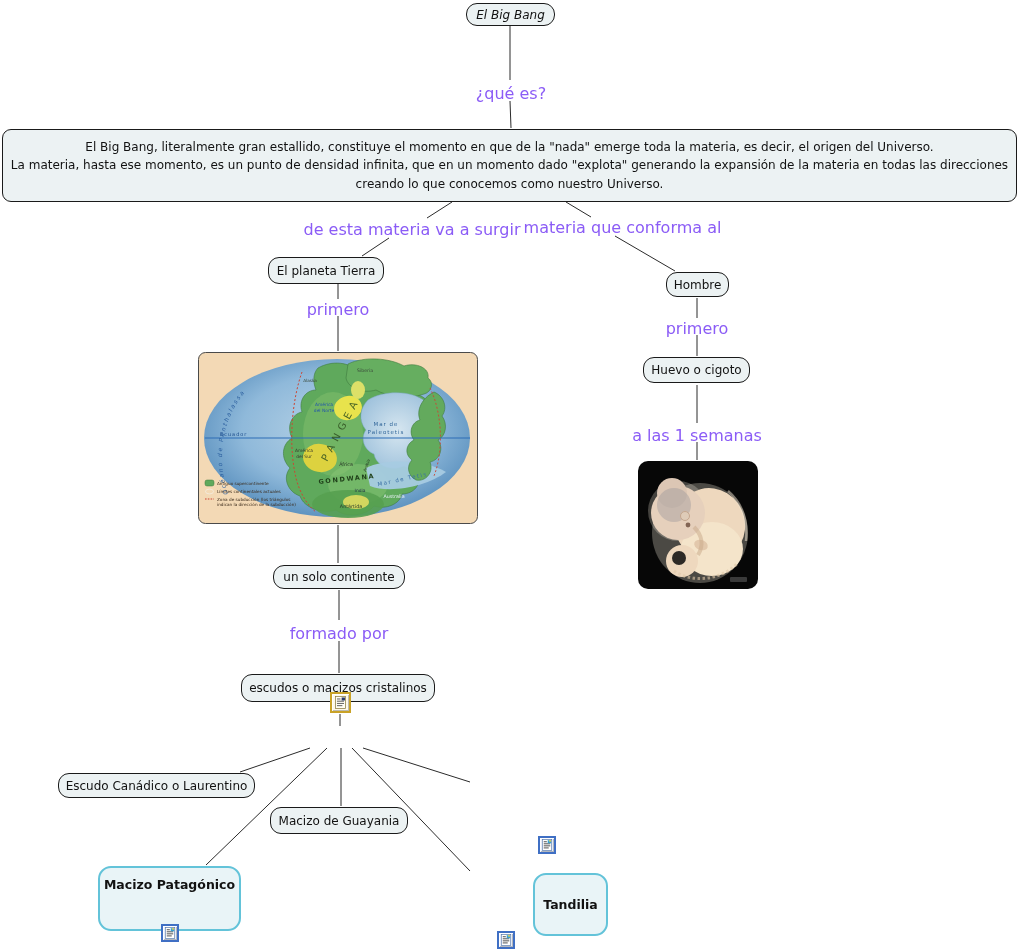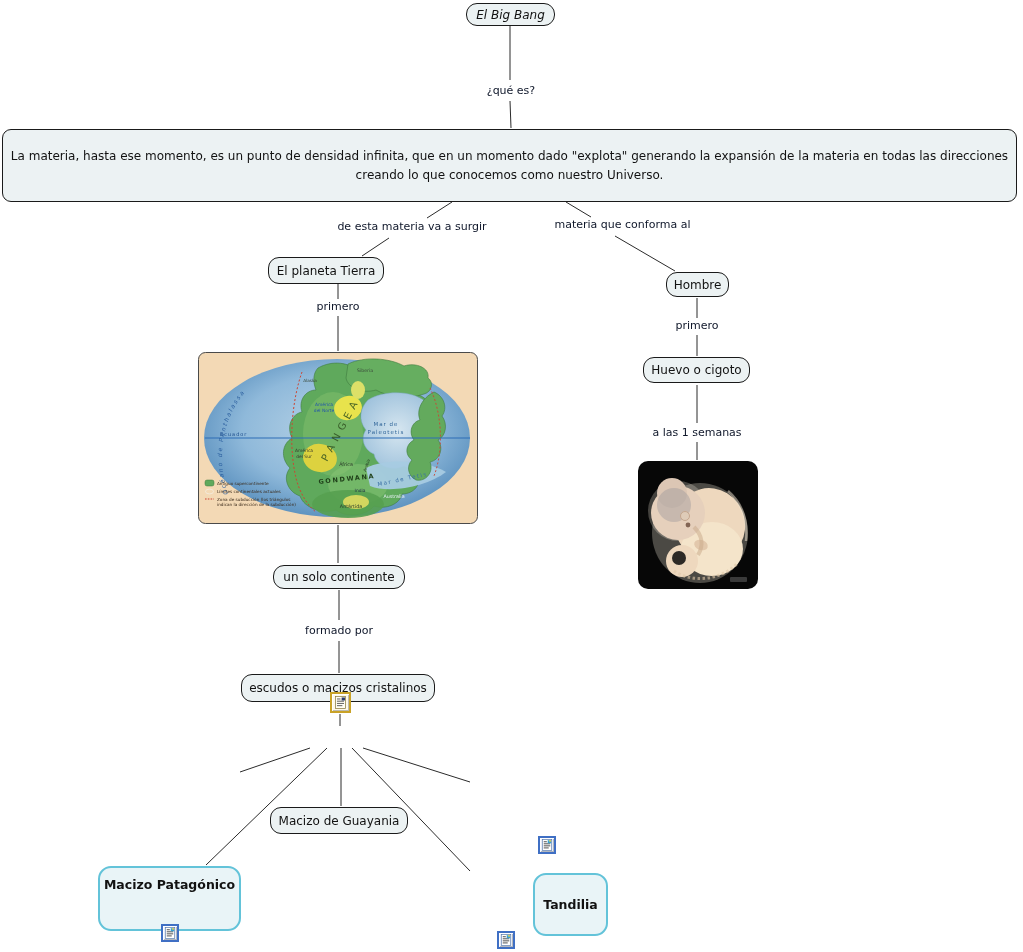--- a/index.html
+++ b/index.html
@@ -21,21 +21,21 @@
   }
   .node.hl-top{align-items:flex-start;padding-top:9px;}
   .desc{
     position:absolute;left:2px;top:129px;width:1015px;height:73px;box-sizing:border-box;
     background:#ecf2f3;border:1px solid #1a1a1a;border-radius:9px;
     display:flex;flex-direction:column;align-items:center;justify-content:center;
     font-size:12px;line-height:1.55;z-index:2;
   }
   .desc div{white-space:nowrap;}
   .lbl{
-    position:absolute;font-size:11px;color:#0f172a;white-space:nowrap;
+    position:absolute;font-size:16px;color:#8b5cf6;white-space:nowrap;
     transform:translateX(-50%);z-index:2;
   }
   .img-node{position:absolute;z-index:2;line-height:0;}
   .res-icon{
     position:absolute;z-index:3;box-sizing:border-box;
     display:flex;align-items:center;justify-content:center;
     background:#fdf8ea;
     box-shadow:inset 1px 1px 0 rgba(255,255,255,.9), inset -1px -1px 0 rgba(0,0,0,.25);
   }
   .res-icon.gold{width:21px;height:21px;border:2px solid #c9a227;}
@@ -68,34 +68,36 @@
       <line x1="697" y1="298" x2="697" y2="318"></line>
       <line x1="697" y1="335" x2="697" y2="356"></line>
       <line x1="697" y1="385" x2="697" y2="423"></line>
       <line x1="697" y1="442" x2="697" y2="460"></line>
     </g>
   </svg>
 
   <div class="node" style="left:466px;top:3px;width:89px;height:23px;font-style:italic;">El Big Bang</div>
 
   <div class="desc">
+    <div>El Big Bang, literalmente gran estallido, constituye el momento en que de la "nada" emerge toda la materia, es decir, el origen del Universo.</div>
     <div>La materia, hasta ese momento, es un punto de densidad infinita, que en un momento dado "explota" generando la expansión de la materia en todas las direcciones</div>
     <div>creando lo que conocemos como nuestro Universo.</div>
   </div>
 
   <div class="node" style="left:268px;top:257px;width:116px;height:27px;">El planeta Tierra</div>
 
   <div class="node" style="left:666px;top:272px;width:63px;height:25px;">Hombre</div>
 
   <div class="node" style="left:643px;top:357px;width:107px;height:26px;">Huevo o cigoto</div>
 
   <div class="node" style="left:273px;top:565px;width:132px;height:24px;">un solo continente</div>
 
   <div class="node" style="left:241px;top:674px;width:194px;height:28px;">escudos o macizos cristalinos</div>
 
+  <div class="node" style="left:58px;top:773px;width:197px;height:25px;">Escudo Canádico o Laurentino</div>
 
   <div class="node" style="left:270px;top:807px;width:138px;height:27px;">Macizo de Guayania</div>
 
 
   <div class="node hl hl-top" style="left:98px;top:866px;width:143px;height:65px;">Macizo Patagónico</div>
 
   <div class="node hl" style="left:491px;top:873px;width:75px;height:63px;margin-left:42px;">Tandilia</div>
 
   <div class="lbl" style="left:511px;top:84px;">¿qué es?</div>
   <div class="lbl" style="left:412px;top:220px;">de esta materia va a surgir</div>

